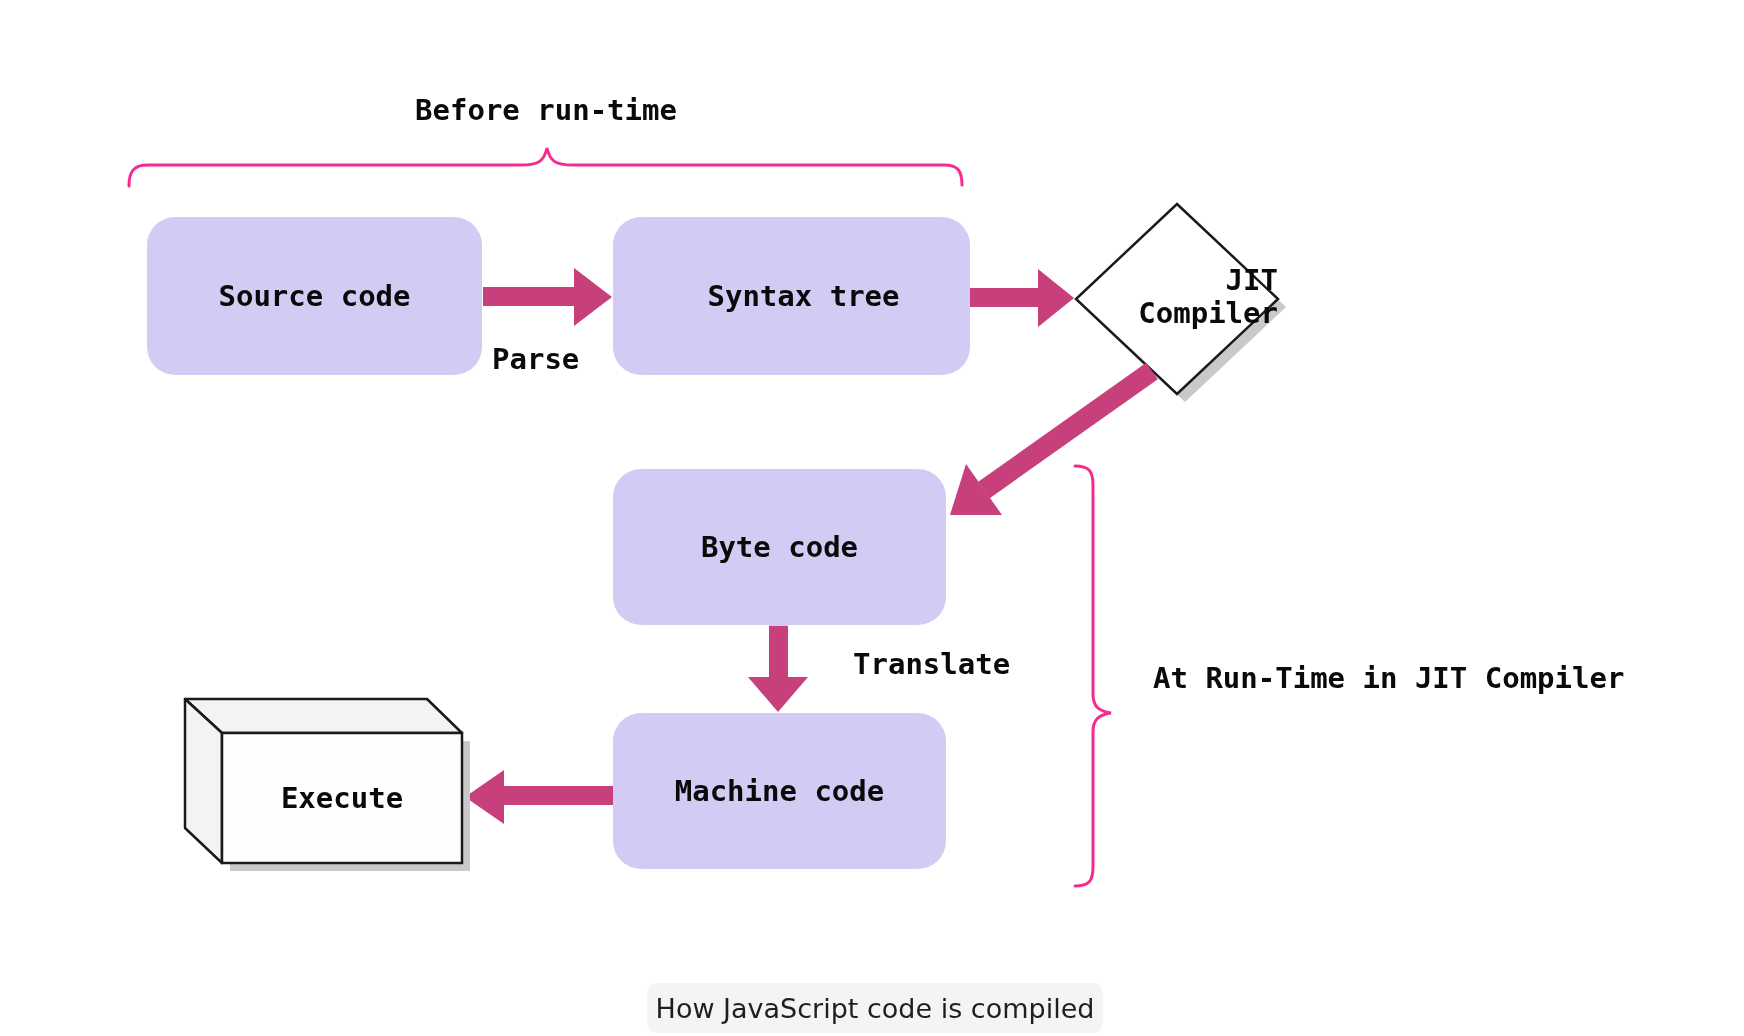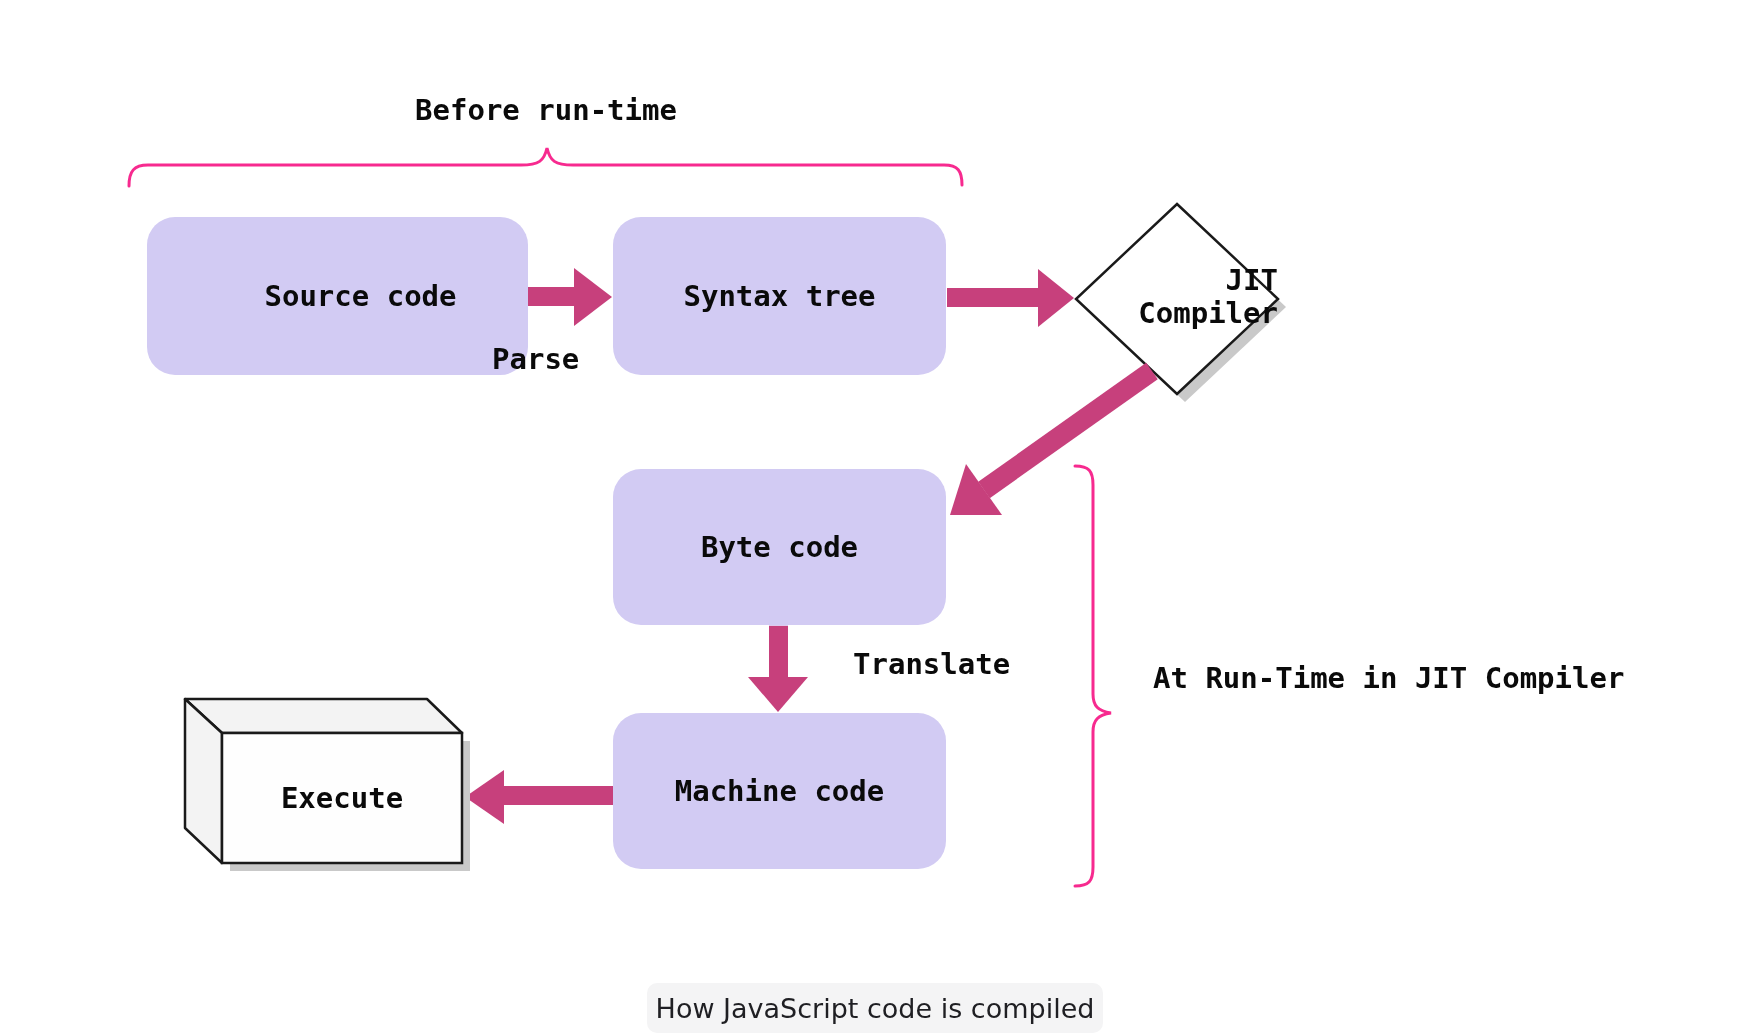--- a/index.html
+++ b/index.html
@@ -122,25 +122,25 @@
 
     <polygon points="185,699 427,699 462,733 222,733" fill="#f3f3f3" stroke="#1a1a1a" stroke-width="2.5" stroke-linejoin="round"></polygon>
 
     <polygon points="185,699 222,733 222,863 185,828" fill="#f3f3f3" stroke="#1a1a1a" stroke-width="2.5" stroke-linejoin="round"></polygon>
 
     <rect x="222" y="733" width="240" height="130" fill="#fefefe" stroke="#1a1a1a" stroke-width="2.5"></rect>
   </svg>
 
   <div class="free-label mono-label centered" style="left:346px; top:93px; width:400px;">Before run-time</div>
 
-  <div class="node-box" style="left:147px; top:217px; width:335px; height:158px;padding-left:46px;">
+  <div class="node-box" style="left:147px; top:217px; width:335px; height:158px;">
     <span class="mono-label">Source code</span>
   </div>
 
-  <div class="node-box" style="left:613px; top:217px; width:333px; height:158px;">
+  <div class="node-box" style="left:613px; top:217px; width:333px; height:158px;padding-left:24px;">
     <span class="mono-label">Syntax tree</span>
   </div>
 
   <div class="free-label mono-label" style="left:492px; top:330px;margin-top:12px;">Parse</div>
 
   <div id="diamond-label">
     <div class="mono-label">JIT</div>
     <div class="mono-label">Compiler</div>
   </div>
 

